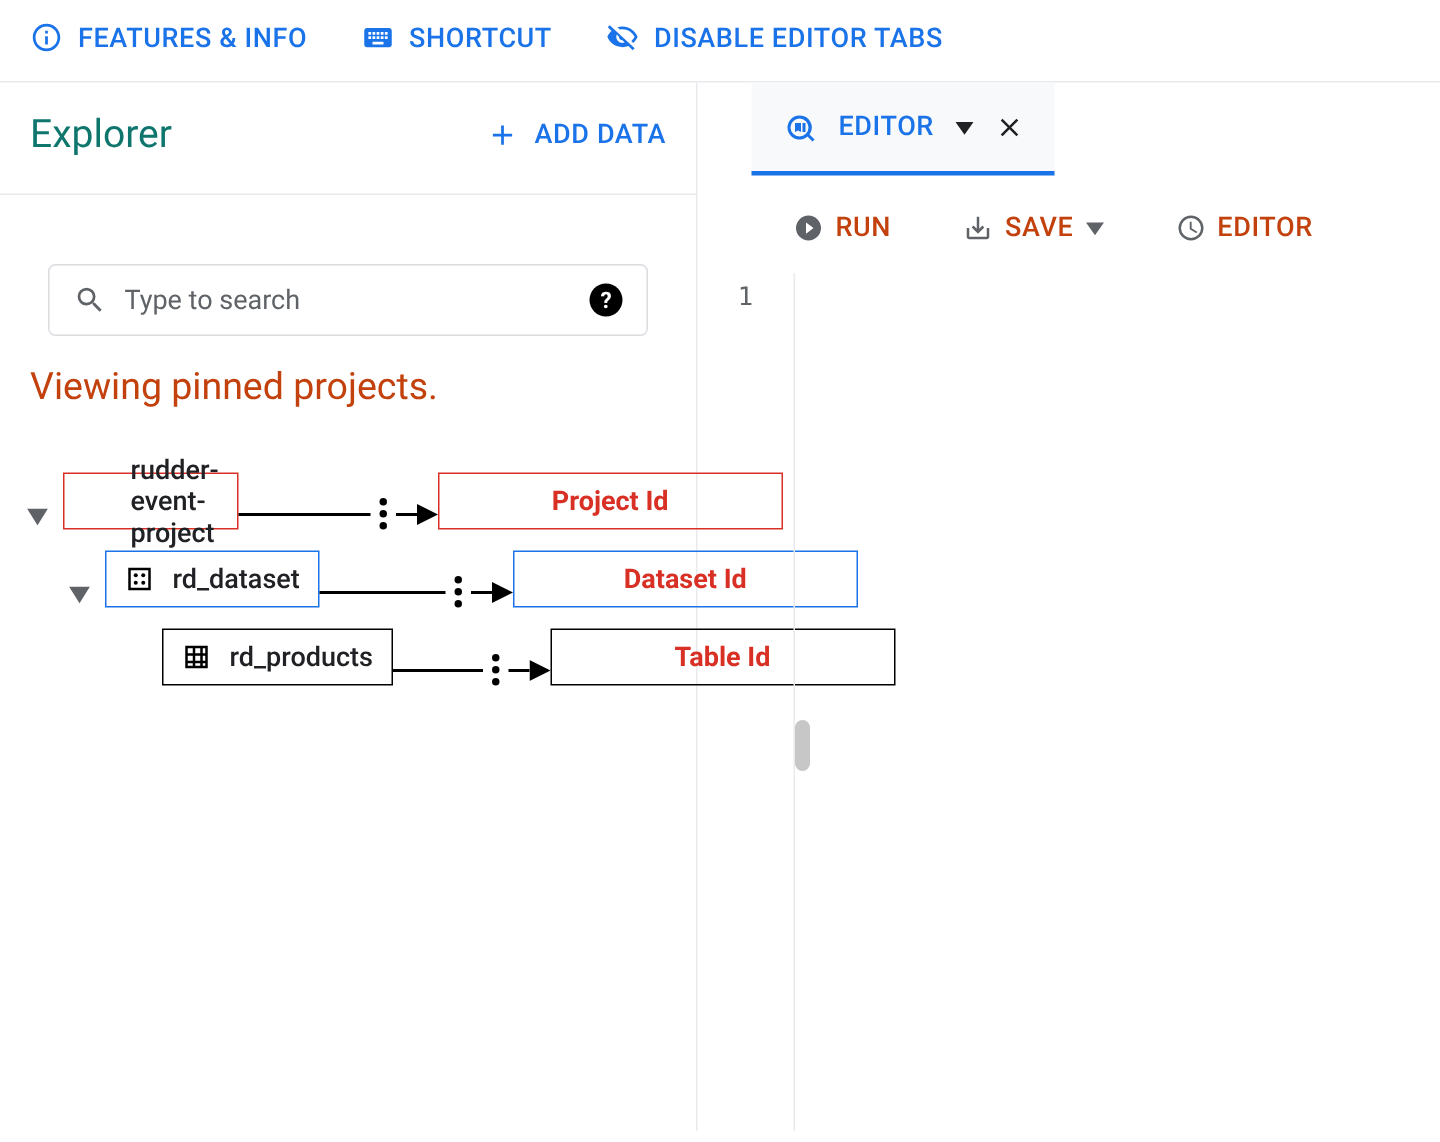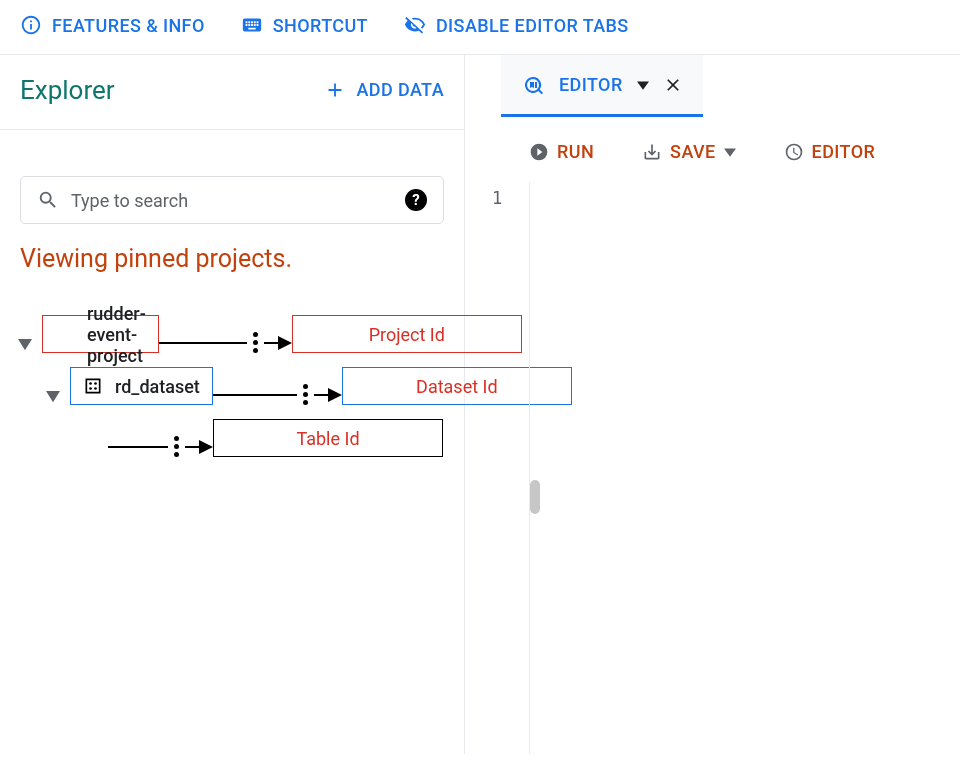--- a/index.html
+++ b/index.html
@@ -39,21 +39,21 @@
     margin: 0; font-size: 26px; font-weight: 400; color: #0f766e;
   }
   .add-data {
     display: flex; align-items: flex-start; gap: 10px;
     color: #1a73e8; font-weight: 500; font-size: 18px; letter-spacing: 0.4px;
     cursor: pointer;
   }
   .add-data svg { width: 22px; height: 22px; fill: #1a73e8; }
 
   
-  .search-wrap { padding: 46px 20px 0; }
+  .search-wrap { padding: 46px 32px 0; }
   .search {
     display: flex; align-items: center; gap: 12px;
     border: 1px solid #dadce0; border-radius: 5px;
     padding: 12px 16px; color: #5f6368; font-size: 18px;
     cursor: text;
   }
   .search .mag { width: 22px; height: 22px; fill: #5f6368; flex-shrink: 0; }
   .search .help {
     width: 22px; height: 22px; border-radius: 50%;
     background: #000; color: #fff; font-weight: 700;
@@ -100,21 +100,21 @@
     align-items: center;
   }
   .conn .kebab span {
     width: 5px; height: 5px; background: #000; border-radius: 50%;
   }
   .conn .arrowhead svg { display: block; }
 
   .label-box {
     border: 1.5px solid #000; height: 38px; min-width: 230px;
     display: flex; align-items: center; justify-content: center;
-    color: #d93025; font-size: 18px; font-weight: 400;
+    color: #d93025; font-size: 18px; font-weight: 700;
   }
   .row.project .label-box { border-color: #d93025; }
   .row.dataset .label-box { border-color: #1a73e8; }
   .row.table   .label-box { border-color: #000; }
 
   
   .tab-strip {
     display: flex; align-items: center;
     padding-left: 36px; height: 62px;
   }
@@ -260,20 +260,26 @@
           <span class="arrowhead">
               <svg width="14" height="14">
                 <polygon points="0,0 14,7 0,14" fill="#000"></polygon>
               </svg>
             </span>
         </div>
         <div class="label-box">Dataset Id</div>
       </div>
 
       <div class="row table">
+        <div class="node">
+          <svg viewBox="0 0 24 24">
+              <path fill="none" stroke="#000" stroke-width="2" d="M4 4h16v16H4zM4 10h16M4 16h16M10 4v16M16 4v16"></path>
+            </svg>
+          <span>rd_products</span>
+        </div>
         <div class="conn">
           <div class="line" style="width:60px"></div>
           <div class="kebab">
               <span></span>
               <span></span>
               <span></span>
             </div>
           <div class="line" style="width:14px"></div>
           <span class="arrowhead">
               <svg width="14" height="14">

